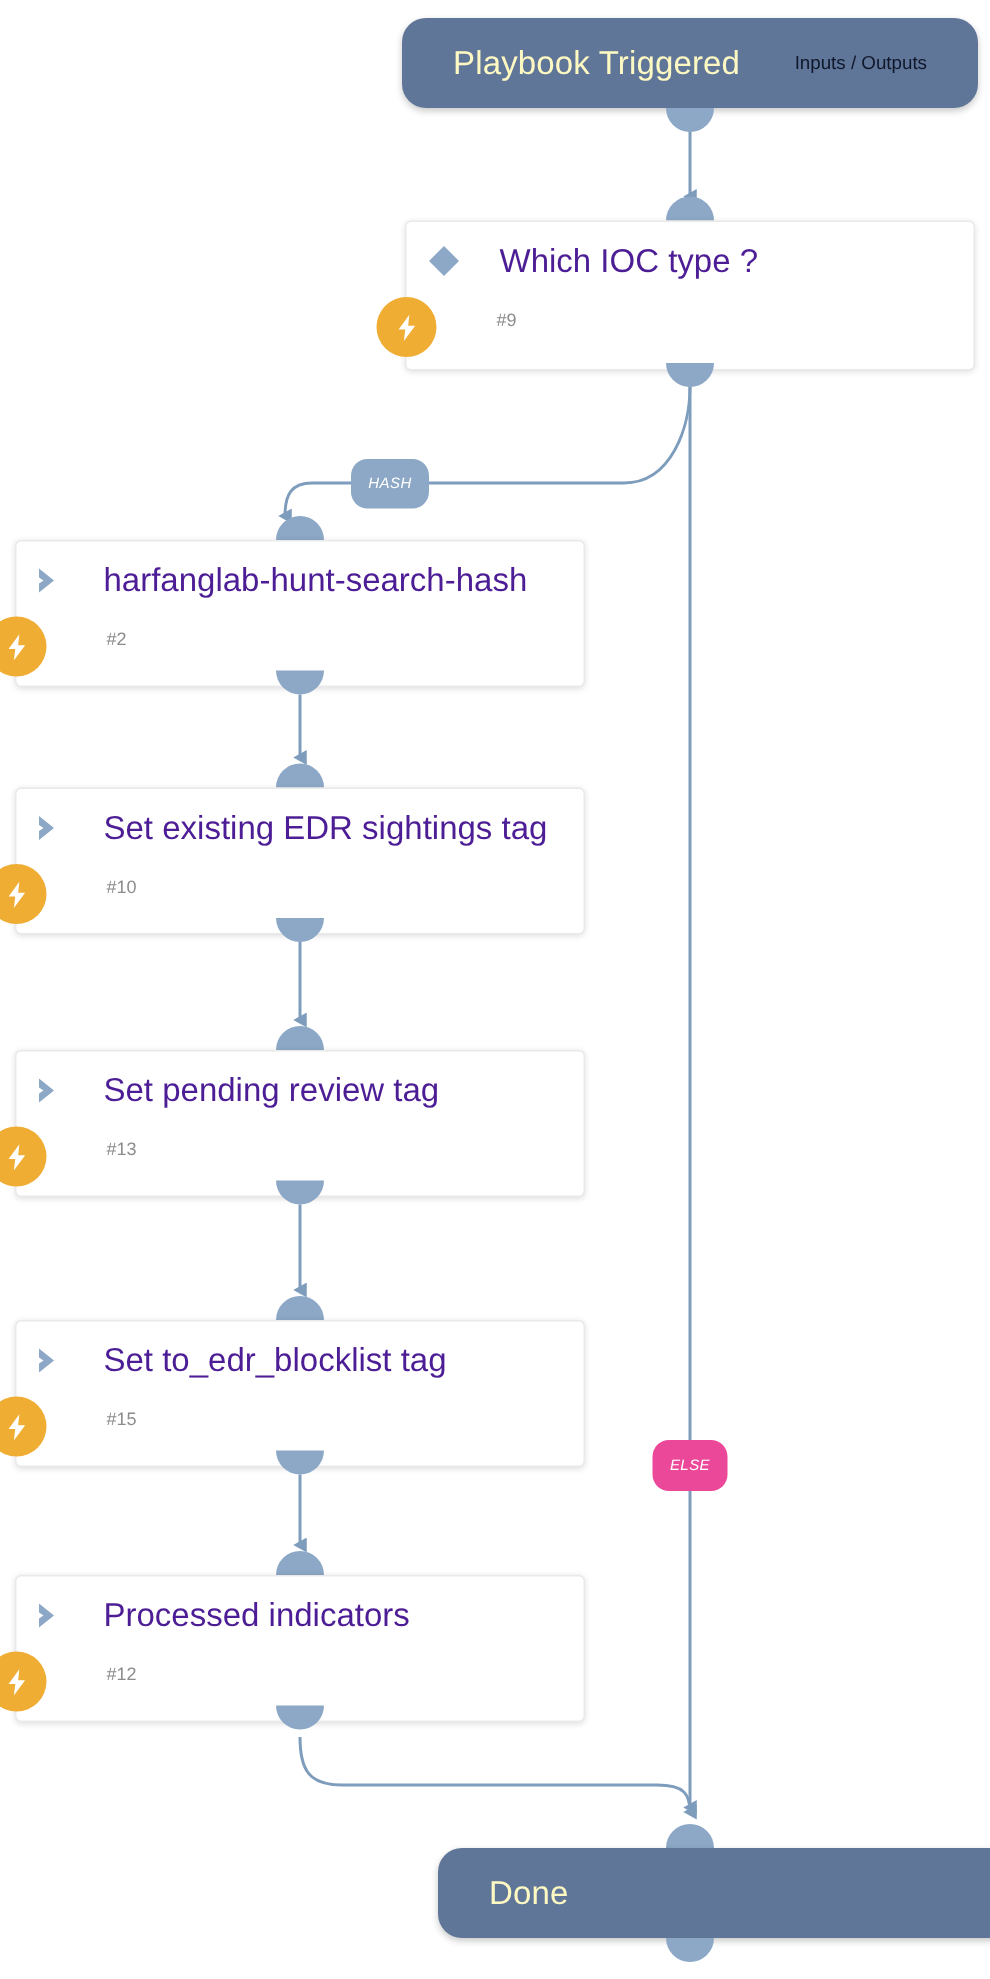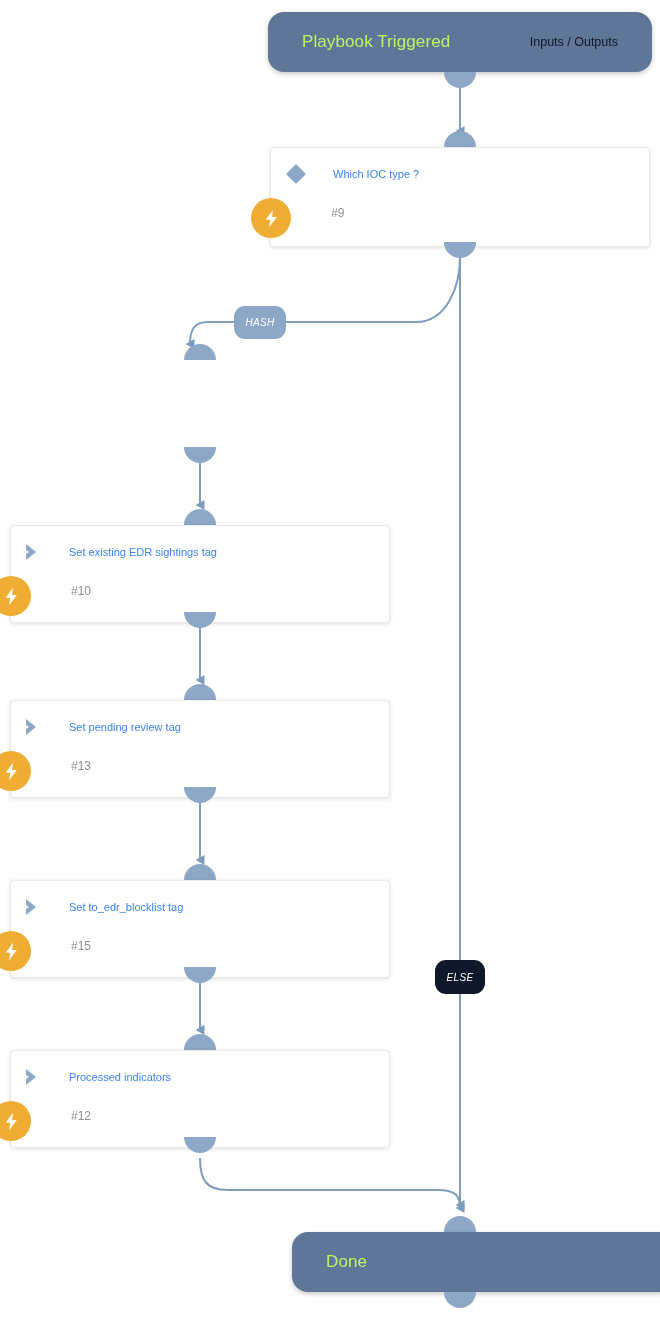--- a/index.html
+++ b/index.html
@@ -32,22 +32,22 @@
     position: absolute;
     box-sizing: border-box;
     background: #607699;
     border-radius: 16px;
     box-shadow: 0 2px 5px rgba(0,0,0,0.22);
     display: flex;
     align-items: center;
     padding: 0 34px;
   }
   .pill-title {
-    color: #bef264;
-    font-size: 17px;
+    color: #fef9c3;
+    font-size: 22px;
     letter-spacing: 0.1px;
     white-space: nowrap;
   }
   .pill-sub {
     margin-left: auto;
     color: #0f172a;
     font-size: 12.5px;
     white-space: nowrap;
   }
 
@@ -61,22 +61,22 @@
     box-shadow: 0 1px 4px rgba(0,0,0,0.13);
   }
   .card-row-top {
     display: flex;
     align-items: center;
     height: 52px;
     padding-left: 14px;
   }
   .card-title {
     margin-left: 26px;
-    font-size: 11px;
-    color: #3b82f6;
+    font-size: 22px;
+    color: #4c1d95;
     white-space: nowrap;
     text-align: center;
   }
   .card-row-bottom {
     position: relative;
     height: 44px;
   }
   .card-id {
     position: absolute;
     left: 60px;
@@ -138,21 +138,21 @@
     display: flex;
     align-items: center;
     justify-content: center;
     font-size: 10px;
     letter-spacing: 0.3px;
     color: #ffffff;
     border-radius: 11px;
     font-style: italic;
   }
   .branch-label.hash { background: #8ca8c6; }
-  .branch-label.else { background: #0f172a; }
+  .branch-label.else { background: #ec4899; }
 </style>
 </head>
 <body>
 
 <div id="canvas">
 
   <svg id="edges" viewBox="0 0 660 1319" width="660" height="1319">
     <defs>
       <marker id="arrow" markerWidth="10" markerHeight="9" refX="5" refY="4.5" orient="auto" markerUnits="userSpaceOnUse">
         <path d="M0,0 L10,0 L5,9 Z" fill="#7e9cbc"></path>
@@ -200,20 +200,36 @@
       </div>
       <span class="card-id">#9</span>
     </div>
   </div>
   <div class="handle bottom" style="left:444px; top:242px;"></div>
 
   <div class="branch-label hash" style="left:234px; top:306px; width:52px; height:33px;">HASH</div>
   <div class="branch-label else" style="left:435px; top:960px; width:50px; height:34px;">ELSE</div>
 
   <div class="handle top" style="left:184px; top:344px;"></div>
+  <div class="card-node" style="left:10px; top:360px; width:380px; height:98px;">
+    <div class="card-row-top">
+      <svg class="chevron-icon" viewBox="0 0 18 20">
+        <path d="M1 2 L11 10 L1 18 L1 12 L4 10 L1 8 Z" fill="#8ca8c6"></path>
+      </svg>
+      <span class="card-title">harfanglab-hunt-search-hash</span>
+    </div>
+    <div class="card-row-bottom">
+      <div class="bolt-badge">
+        <svg width="21" height="21" viewBox="0 0 24 24">
+          <path d="M13.6 2 L5.4 13.3 h5.1 L9.4 22 l8.6 -11.6 h-5.3 Z" fill="#ffffff"></path>
+        </svg>
+      </div>
+      <span class="card-id">#2</span>
+    </div>
+  </div>
   <div class="handle bottom" style="left:184px; top:447px;"></div>
 
   <div class="handle top" style="left:184px; top:509px;"></div>
   <div class="card-node" style="left:10px; top:525px; width:380px; height:98px;">
     <div class="card-row-top">
       <svg class="chevron-icon" viewBox="0 0 18 20">
         <path d="M1 2 L11 10 L1 18 L1 12 L4 10 L1 8 Z" fill="#8ca8c6"></path>
       </svg>
       <span class="card-title">Set existing EDR sightings tag</span>
     </div>

